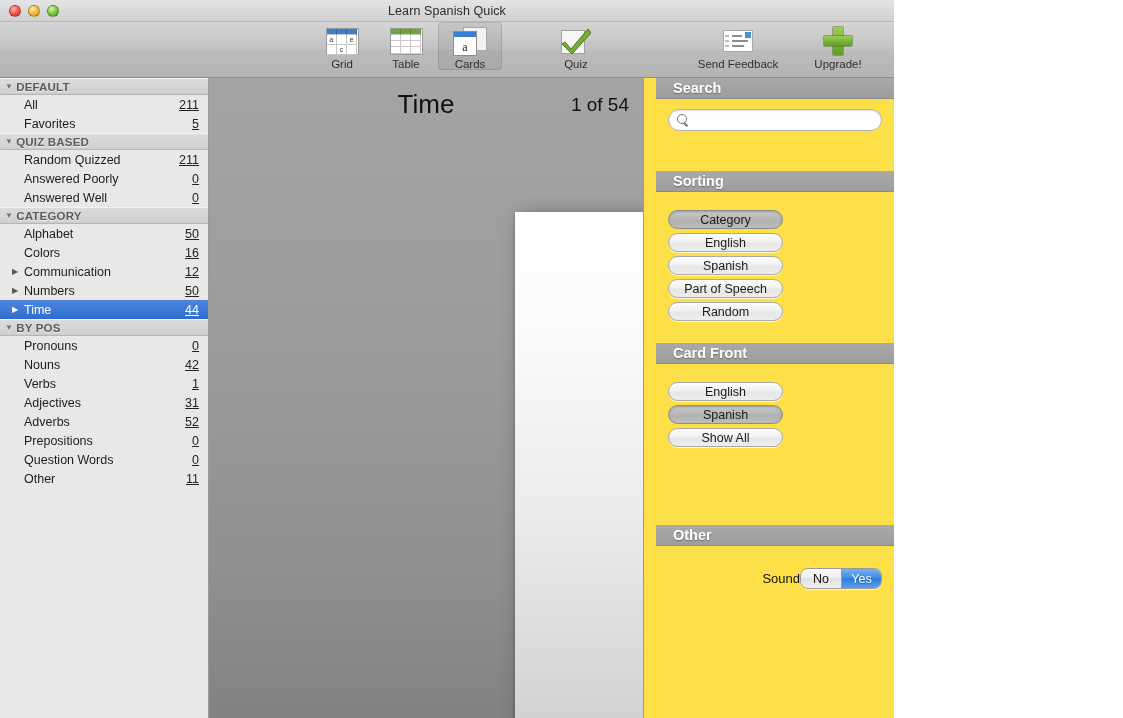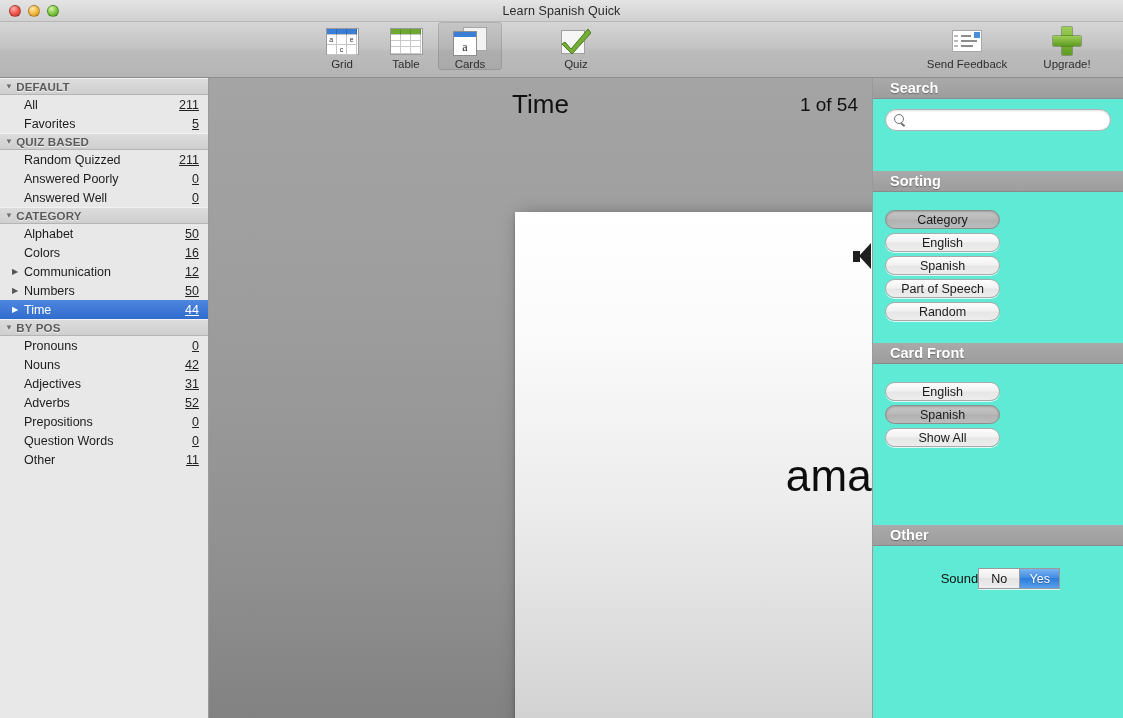--- a/index.html
+++ b/index.html
@@ -3,21 +3,21 @@
 <meta charset="utf-8">
 <style>
   * { box-sizing: border-box; margin: 0; padding: 0; }
   html, body {
     width: 1123px; height: 718px;
     overflow: hidden;
     font-family: "Liberation Sans", sans-serif;
     -webkit-font-smoothing: antialiased;
   }
   .window {
-    width: 1123px; height: 718px;
+    width: 894px; height: 718px;
     position: relative;
     display: flex; flex-direction: column;
     background: #d8d8d8;
   }
 
   
   .titlebar {
     height: 22px; flex: 0 0 22px;
     position: relative;
     background: linear-gradient(to bottom, #e4e4e4 0%, #d0d0d0 100%);
@@ -168,23 +168,24 @@
   }
   .spk-icon .w { position: absolute; border: 2px solid #1f1f1f; border-left-color: transparent;
      border-top-color: transparent; border-bottom-color: transparent; border-radius: 50%; }
   .spk-icon .w1 { left: 18px; top: 9px;  width: 7px;  height: 11px; }
   .spk-icon .w2 { left: 18px; top: 5px;  width: 13px; height: 19px; }
   .spk-icon .w3 { left: 18px; top: 1px;  width: 19px; height: 27px; }
 
   
   .inspector {
     width: 251px; flex: 0 0 251px;
-    background: #5eead4;
+    background: #fde047;
     border-left: 1px solid #9a9a9a;
     overflow: hidden;
+    padding-left: 12px;
   }
   .ins-header {
     height: 21px; display: flex; align-items: center; padding-left: 17px;
     background: linear-gradient(to bottom,#a9a9a9,#9d9d9d);
     border-bottom: 1px solid #8a8a8a;
     color: #fff; font-size: 14.5px; font-weight: bold;
     text-shadow: 0 1px 1px rgba(0,0,0,.35);
   }
   .ins-body { padding: 10px 12px 0 12px; }
   .search-field {
@@ -216,26 +217,26 @@
     box-shadow: 0 1px 0 rgba(255,255,255,.8);
     display: flex; align-items: center; justify-content: center;
     font-size: 12.5px; color: #1a1a1a; cursor: default;
   }
   .pill.on {
     background: linear-gradient(to bottom, #c6c6c6 0%, #b9b9b9 48%, #b0b0b0 52%, #bdbdbd 100%);
     border-color: #8d8d8d;
     box-shadow: inset 0 1px 2px rgba(0,0,0,.20);
   }
   .sound-row {
-    display: flex; align-items: center; justify-content: center;
+    display: flex; align-items: center; justify-content: flex-end;
     padding: 12px 0 0 5px;
   }
   .sound-label { font-size: 13px; color: #111; }
   .seg {
-    display: flex; border: 1px solid #9a9a9a; border-radius: 0; overflow: hidden;
+    display: flex; border: 1px solid #9a9a9a; border-radius: 8px; overflow: hidden;
     box-shadow: 0 1px 0 rgba(255,255,255,.75);
   }
   .seg div {
     width: 40px; height: 19px; display: flex; align-items: center; justify-content: center;
     font-size: 12.5px; color: #161616;
     background: linear-gradient(to bottom,#fbfbfb,#ececec 50%,#e3e3e3 50%,#eeeeee);
     cursor: default;
   }
   .seg div + div { border-left: 1px solid #9a9a9a; }
   .seg div.on {
@@ -421,20 +422,25 @@
           <span class="nm">Pronouns</span>
           <span class="ct">0</span>
         </div>
         <div class="sb-row indent">
           <span class="twist">▶</span>
           <span class="nm">Nouns</span>
           <span class="ct">42</span>
         </div>
         <div class="sb-row indent">
           <span class="twist">▶</span>
+          <span class="nm">Verbs</span>
+          <span class="ct">1</span>
+        </div>
+        <div class="sb-row indent">
+          <span class="twist">▶</span>
           <span class="nm">Adjectives</span>
           <span class="ct">31</span>
         </div>
         <div class="sb-row indent">
           <span class="twist">▶</span>
           <span class="nm">Adverbs</span>
           <span class="ct">52</span>
         </div>
         <div class="sb-row indent">
           <span class="twist">▶</span>

